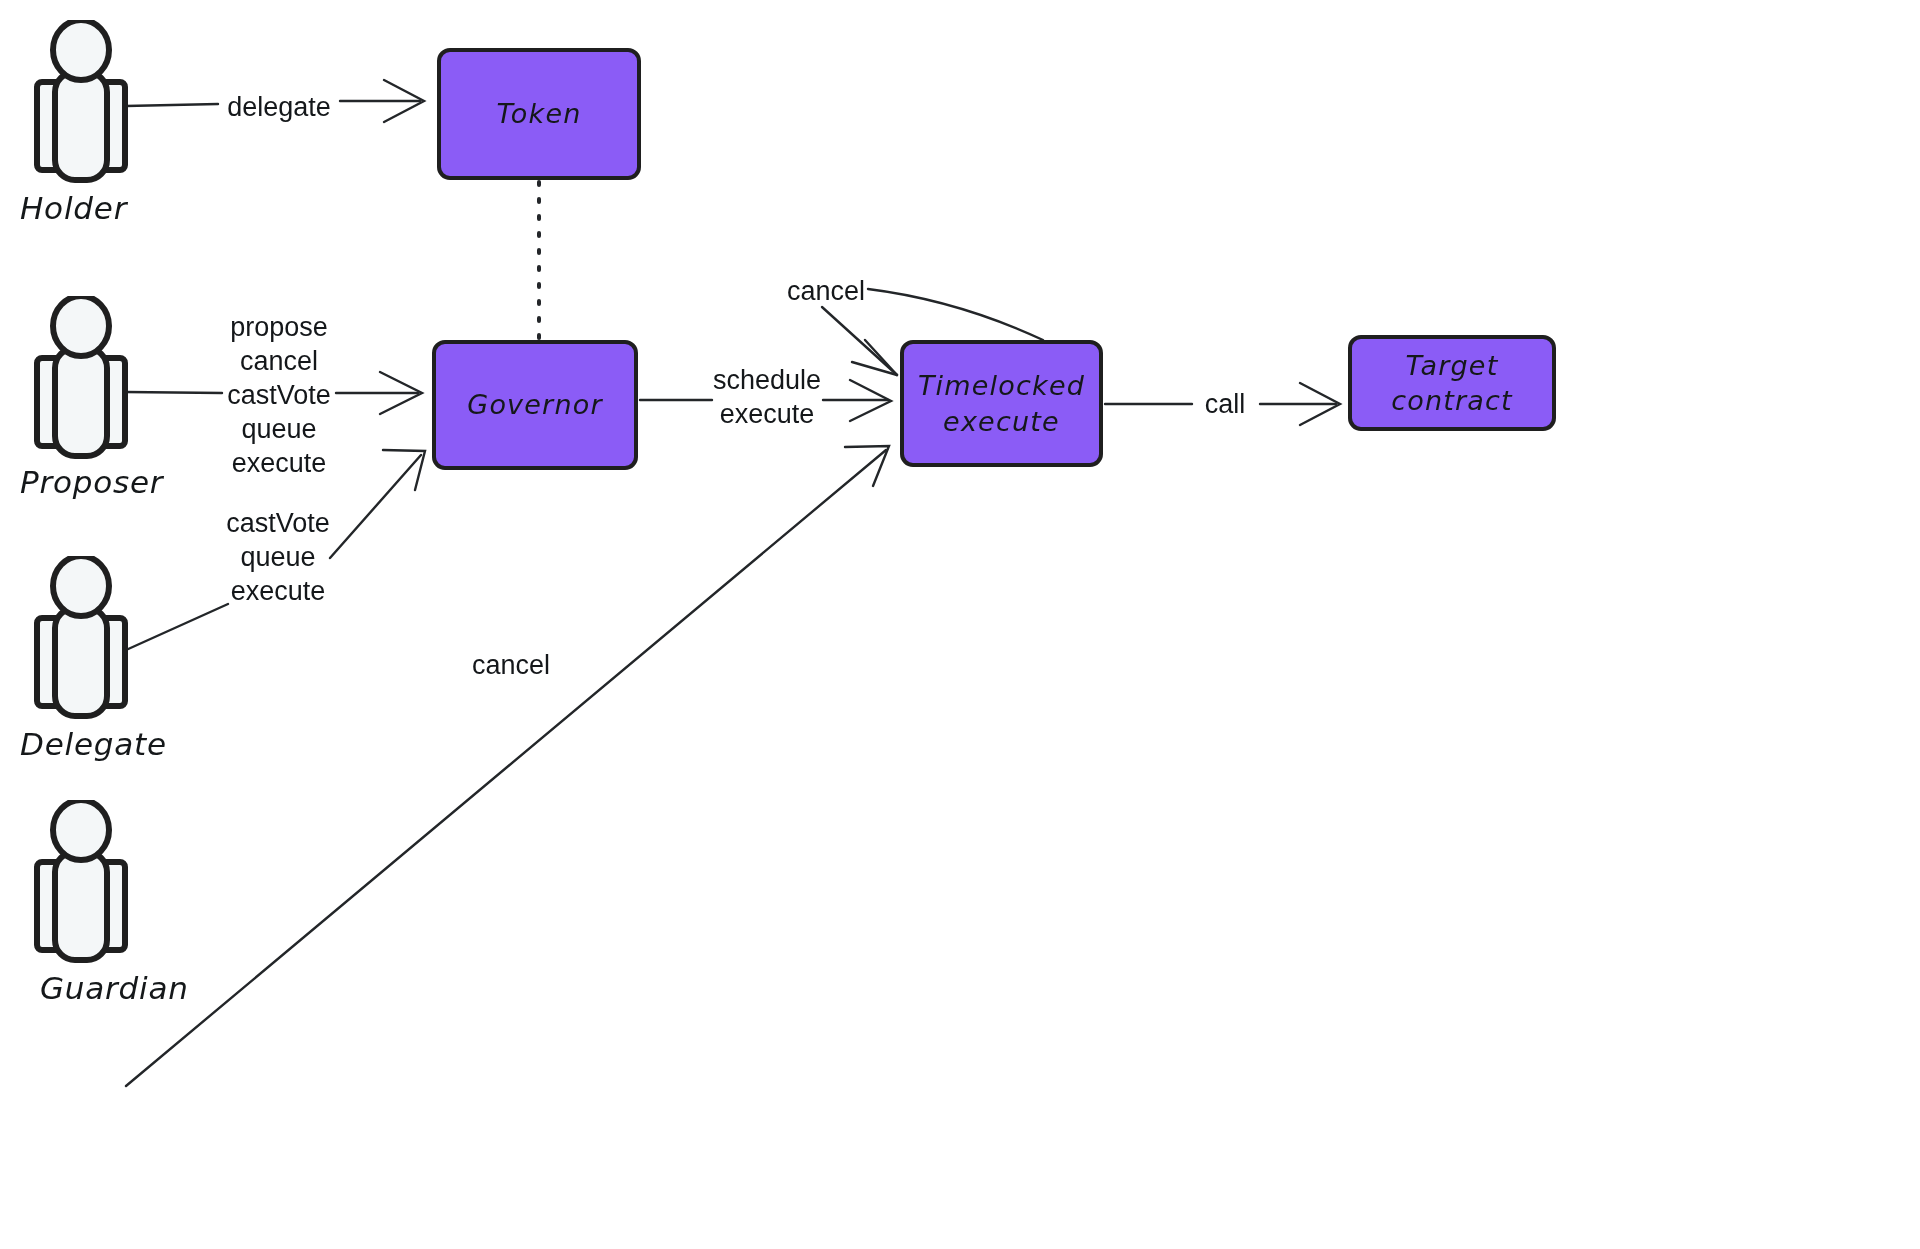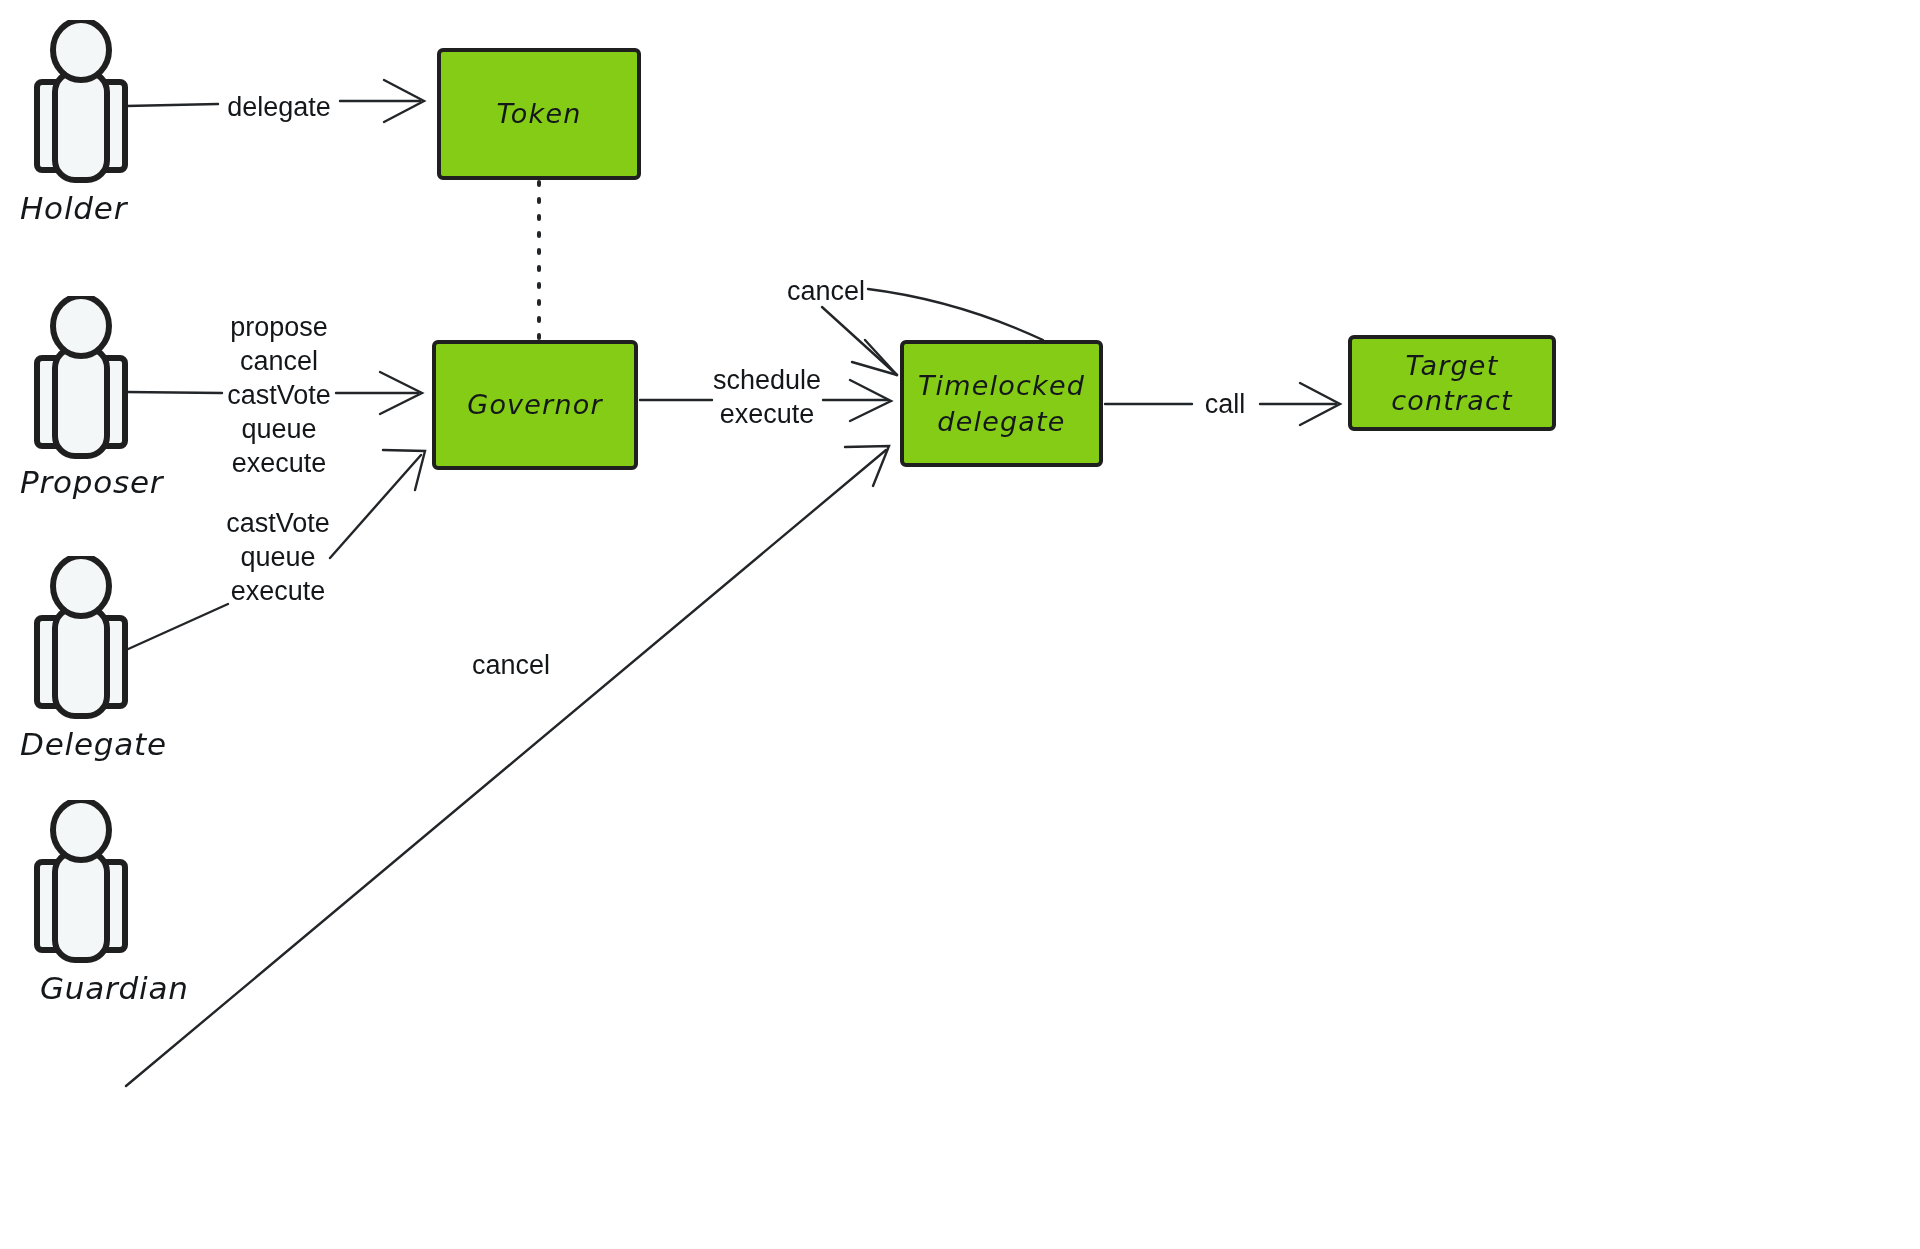--- a/index.html
+++ b/index.html
@@ -17,23 +17,23 @@
   }
   #wire {
     position: absolute;
     left: 0;
     top: 0;
     width: 1920px;
     height: 1249px;
   }
   .node-box {
     position: absolute;
-    background: #84cc16;
+    background: #8b5cf6;
     border: 4px solid #1f1f1f;
-    border-radius: 6px;
+    border-radius: 13px;
     box-sizing: border-box;
     display: flex;
     align-items: center;
     justify-content: center;
     text-align: center;
   }
   .node-label {
     font-family: "DejaVu Sans", sans-serif;
     font-size: 27px;
     color: #15181a;
@@ -174,21 +174,21 @@
   <div class="node-box" style="left:437px; top:48px; width:204px; height:132px;">
     <span class="node-label">Token</span>
   </div>
 
   <div class="node-box" style="left:432px; top:340px; width:206px; height:130px;">
     <span class="node-label">Governor</span>
   </div>
 
   <div class="node-box" style="left:900px; top:340px; width:203px; height:127px;">
     <span class="node-label">Timelocked
-delegate</span>
+execute</span>
   </div>
 
   <div class="node-box" style="left:1348px; top:335px; width:208px; height:96px;">
     <span class="node-label">Target
 contract</span>
   </div>
 
   <div class="edge-label" style="left:179px; top:90px; width:200px;">delegate</div>
 
   <div class="edge-label" style="left:179px; top:310px; width:200px;">propose

